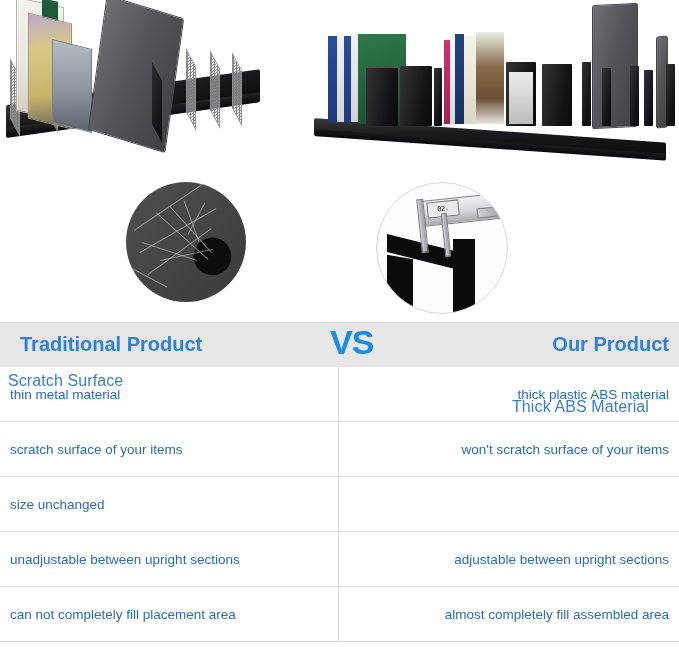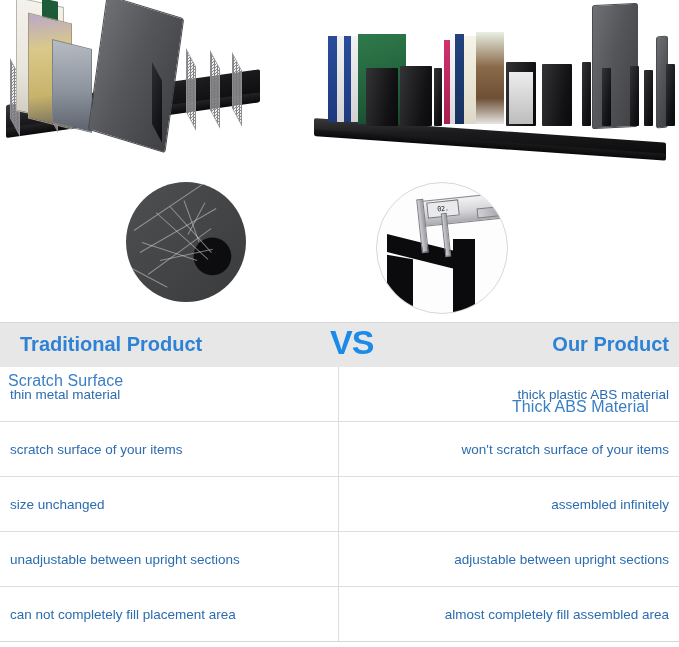--- a/index.html
+++ b/index.html
@@ -326,21 +326,20 @@
     <div class="crow">
       <div class="ccell ccell-left">thin metal material</div>
       <div class="ccell ccell-right">thick plastic ABS material</div>
     </div>
     <div class="crow">
       <div class="ccell ccell-left">scratch surface of your items</div>
       <div class="ccell ccell-right">won't scratch surface of your items</div>
     </div>
     <div class="crow">
       <div class="ccell ccell-left">size unchanged</div>
-      <div class="ccell ccell-right">assembled infinitely</div>
     </div>
     <div class="crow">
       <div class="ccell ccell-left">unadjustable between upright sections</div>
       <div class="ccell ccell-right">adjustable between upright sections</div>
     </div>
     <div class="crow">
       <div class="ccell ccell-left">can not completely fill placement area</div>
       <div class="ccell ccell-right">almost completely fill assembled area</div>
     </div>
   </div>

